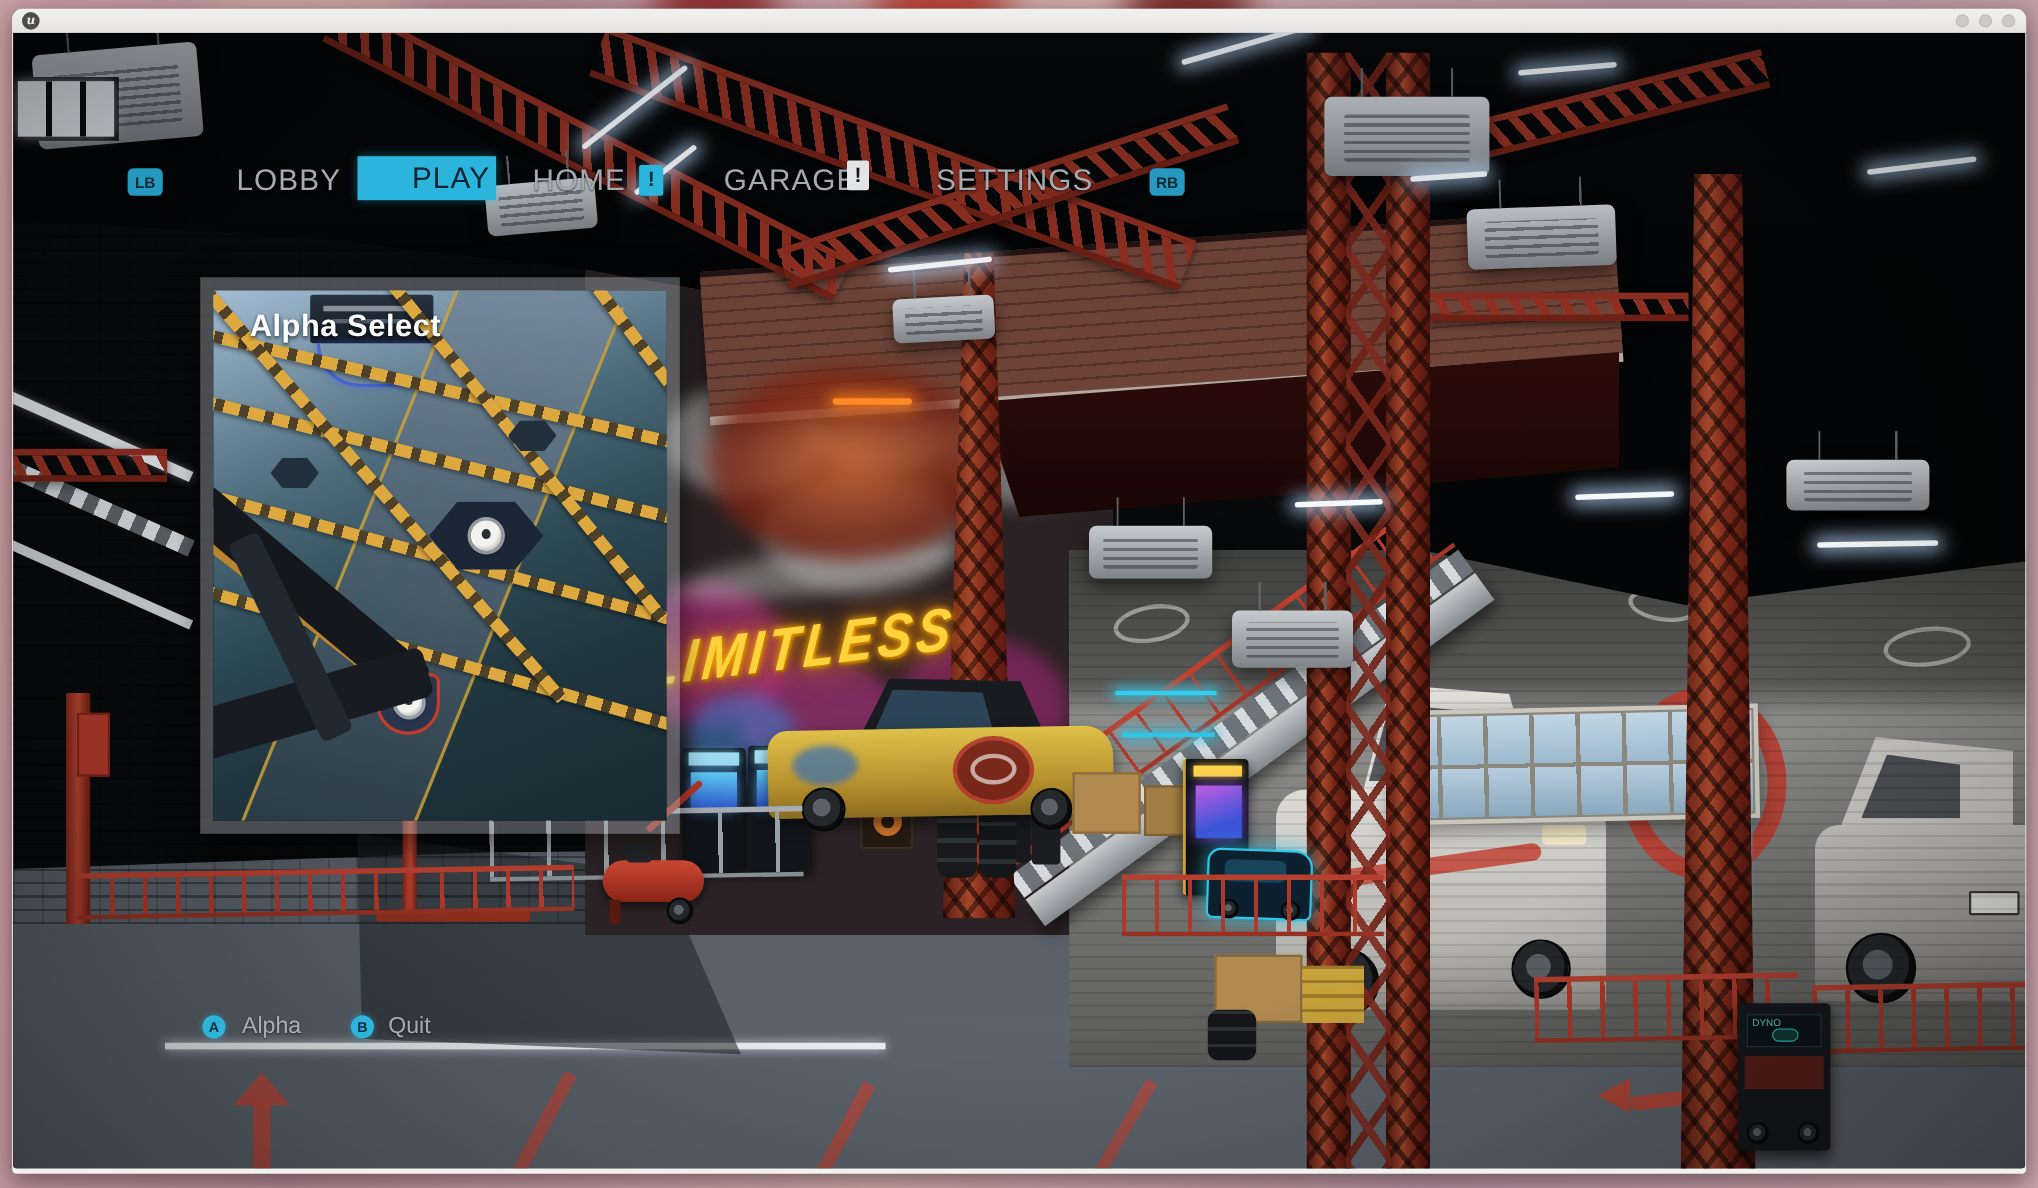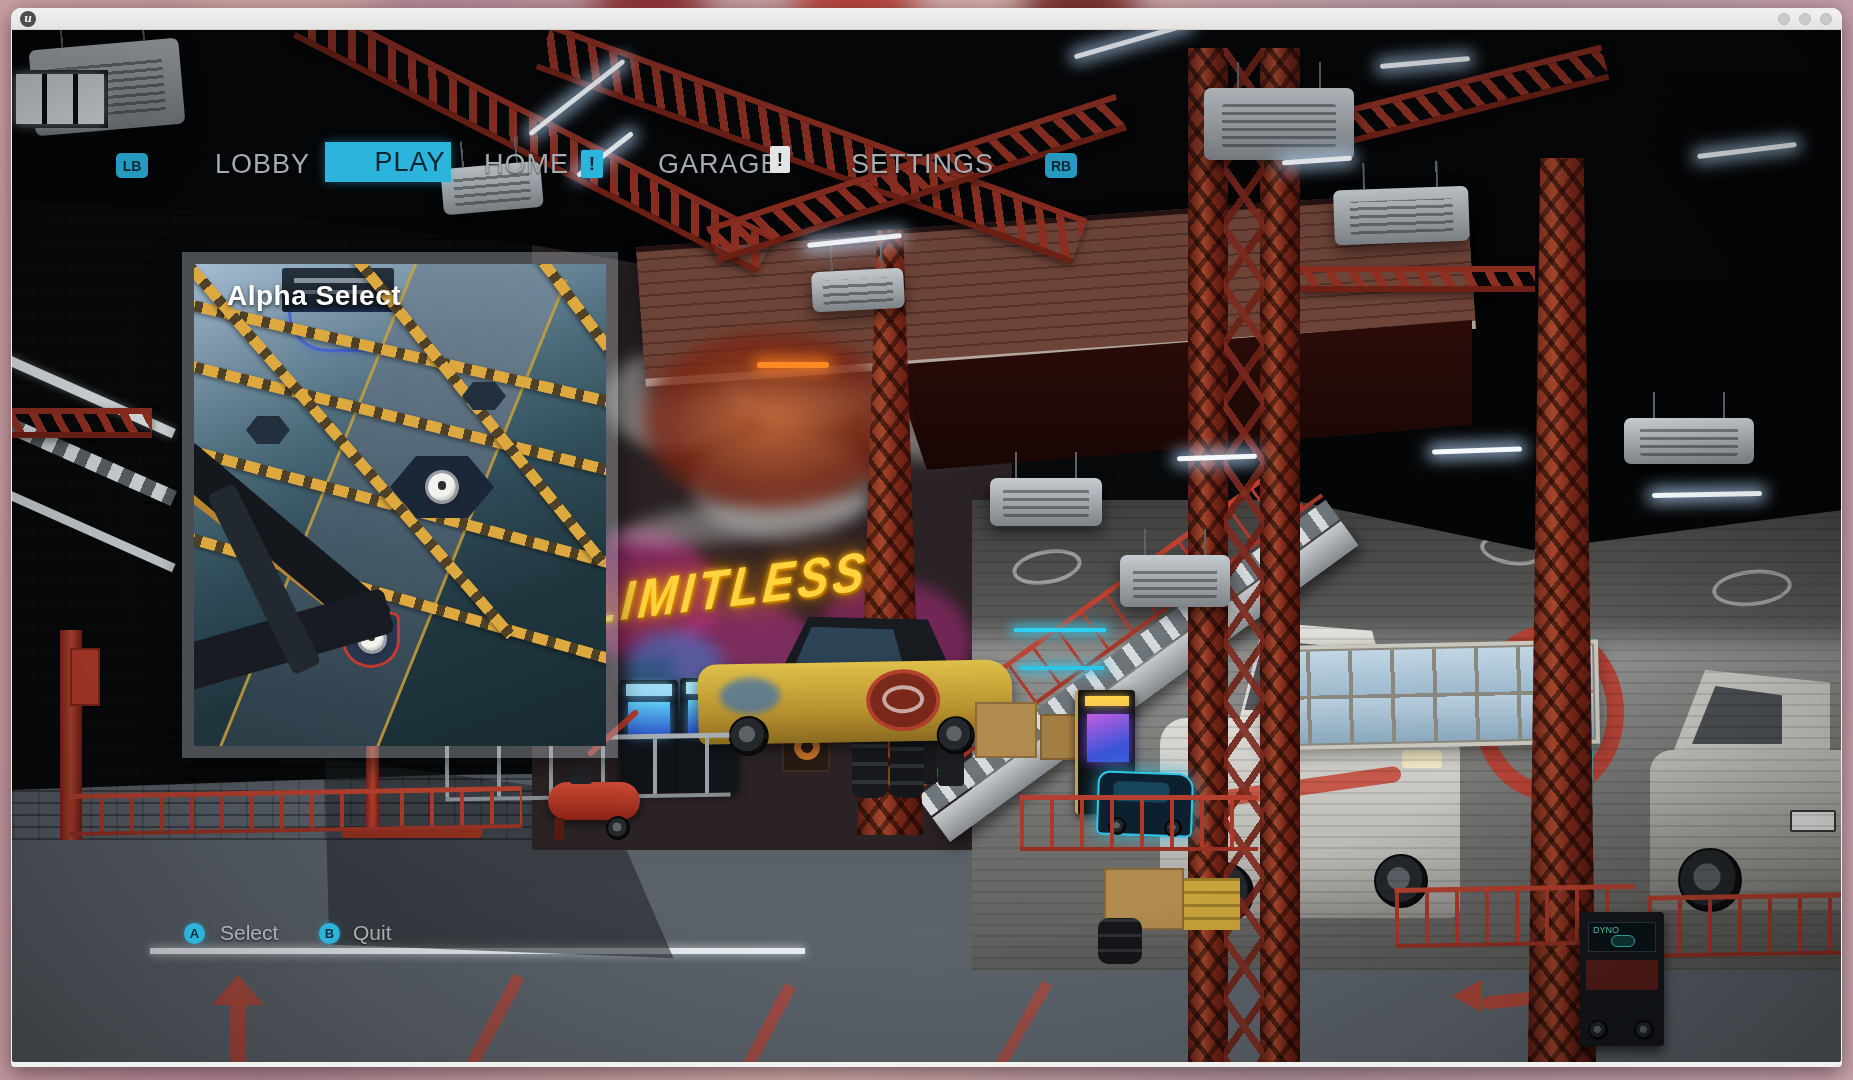--- a/index.html
+++ b/index.html
@@ -353,18 +353,18 @@
           <div class="s hex" style="left:268px;top:118px;width:44px;height:28px;background:#22303e;box-shadow:0 0 6px rgba(80,200,230,.6);"></div>
           <div class="s" style="left:-40px;top:268px;width:250px;height:34px;background:#b8842f;transform:rotate(38deg);border-radius:6px;"></div>
           <div class="s" style="left:-46px;top:256px;width:262px;height:40px;background:#14181d;transform:rotate(40deg);border-radius:6px;"></div>
           <div class="s" style="left:-70px;top:360px;width:270px;height:46px;background:#181c22;transform:rotate(-16deg);border-radius:8px;"></div>
           <div class="s" style="left:-30px;top:300px;width:200px;height:30px;background:#222830;transform:rotate(64deg);border-radius:6px;"></div>
           <div class="s map-title">Alpha Select</div>
         </div>
       </div>
 
       <div class="s prompt-circle" style="left:172px;top:893px;">A</div>
-      <div class="s prompt-label" style="left:208px;top:891px;">Select</div>
+      <div class="s prompt-label" style="left:208px;top:891px;">Alpha</div>
       <div class="s prompt-circle" style="left:307px;top:893px;">B</div>
       <div class="s prompt-label" style="left:341px;top:891px;">Quit</div>
     </div>
   </div>
 </div>
 
 </body></html>

